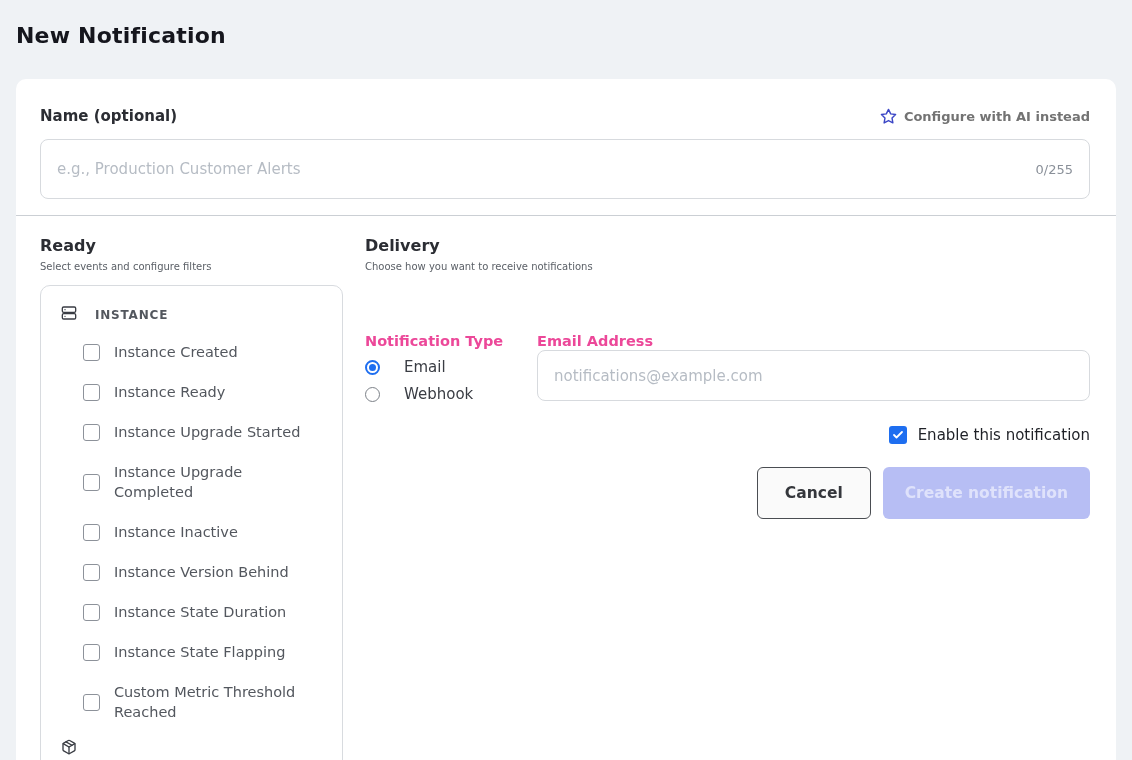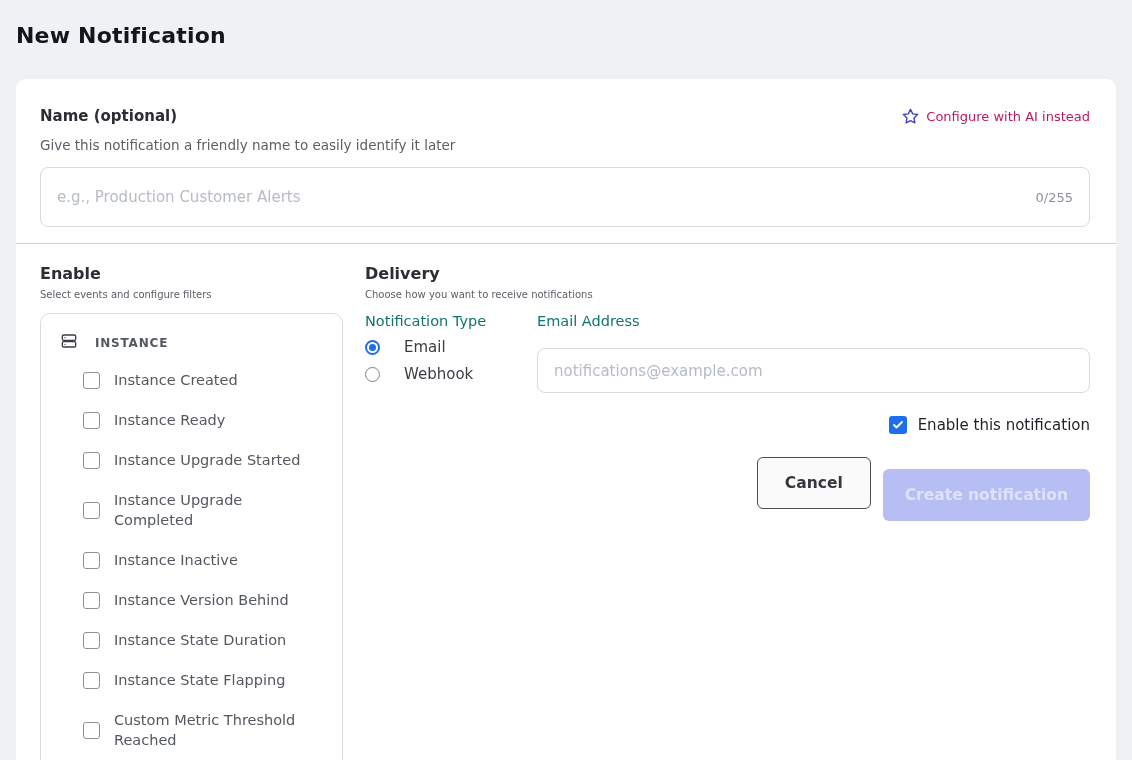--- a/index.html
+++ b/index.html
@@ -37,23 +37,23 @@
   }
   .section-sub {
     font-size: 13.5px;
     color: #5b6067;
     margin-top: 12px;
   }
   .ai-link {
     display: flex;
     align-items: center;
     gap: 7px;
-    color: #be185d;
+    color: #737373;
     font-size: 13px;
-    font-weight: 400;
+    font-weight: 700;
     cursor: pointer;
     margin-top: 1px;
   }
   .ai-link svg { display: block; }
   .name-input-wrap {
     margin-top: 14px;
     position: relative;
     display: flex;
     align-items: center;
     height: 60px;
@@ -139,22 +139,23 @@
     line-height: 20px;
     max-width: 205px;
   }
   .delivery-config {
     display: flex;
     margin-top: 13px;
   }
   .ntype-col { width: 150px; flex: 0 0 150px; margin-right: 22px; }
   .field-label {
     font-size: 14.5px;
-    font-weight: 400;
-    color: #0f766e;
+    font-weight: 700;
+    color: #ec4899;
+    margin-top: 48px;
   }
   .radio-row {
     display: flex;
     align-items: center;
     gap: 24px;
     margin-top: 9px;
     cursor: pointer;
   }
   .radio {
     width: 15px;
@@ -173,22 +174,22 @@
   .radio.selected::after {
     content: "";
     width: 7px;
     height: 7px;
     border-radius: 50%;
     background: #1e6ef0;
   }
   .radio-label { font-size: 15px; color: #3a3d44; }
   .email-col { flex: 1; min-width: 0; }
   .email-input-wrap {
-    margin-top: 19px;
-    height: 45px;
+    margin-top: 1px;
+    height: 51px;
     border: 1px solid #d7dade;
     border-radius: 8px;
     display: flex;
     align-items: center;
     padding: 0 16px;
     background: #fff;
   }
   .email-input-wrap input {
     width: 100%;
     border: none;
@@ -235,21 +236,20 @@
     border: 1.5px solid #4a4d52;
     color: #35373c;
     padding: 0 27px;
   }
   .btn-create {
     background: #b7bef4;
     border: none;
     color: #dfe2fb;
     padding: 0 22px;
     cursor: default;
-    margin-top: 12px;
   }
 </style>
 </head>
 <body>
 
 <h1 class="page-title">New Notification</h1>
 
 <div class="card">
 
   <div class="card-top">
@@ -257,31 +257,30 @@
       <div class="section-heading">Name (optional)</div>
       <div class="ai-link">
         <span>
           <svg width="17" height="17" viewBox="0 0 24 24" fill="none" stroke="#3c47c6" stroke-width="2" stroke-linecap="round" stroke-linejoin="round">
             <polygon points="12 2 15.09 8.26 22 9.27 17 14.14 18.18 21.02 12 17.77 5.82 21.02 7 14.14 2 9.27 8.91 8.26"></polygon>
           </svg>
         </span>
         <span>Configure with AI instead</span>
       </div>
     </div>
-    <div class="section-sub">Give this notification a friendly name to easily identify it later</div>
     <div class="name-input-wrap">
       <input type="text" placeholder="e.g., Production Customer Alerts" style="">
       <span class="char-counter">0/255</span>
     </div>
   </div>
 
   <div class="card-bottom">
 
     <div class="events-col">
-      <div class="col-heading">Enable</div>
+      <div class="col-heading">Ready</div>
       <div class="col-sub">Select events and configure filters</div>
 
       <div class="events-box">
         <div class="group-header">
           <span>
             <svg width="16" height="16" viewBox="0 0 24 24" fill="none" stroke="#3a3d44" stroke-width="2" stroke-linecap="round" stroke-linejoin="round">
               <rect x="2" y="3" width="20" height="8" rx="2"></rect>
               <rect x="2" y="13" width="20" height="8" rx="2"></rect>
               <line x1="6" y1="7" x2="6.01" y2="7"></line>
               <line x1="6" y1="17" x2="6.01" y2="17"></line>

